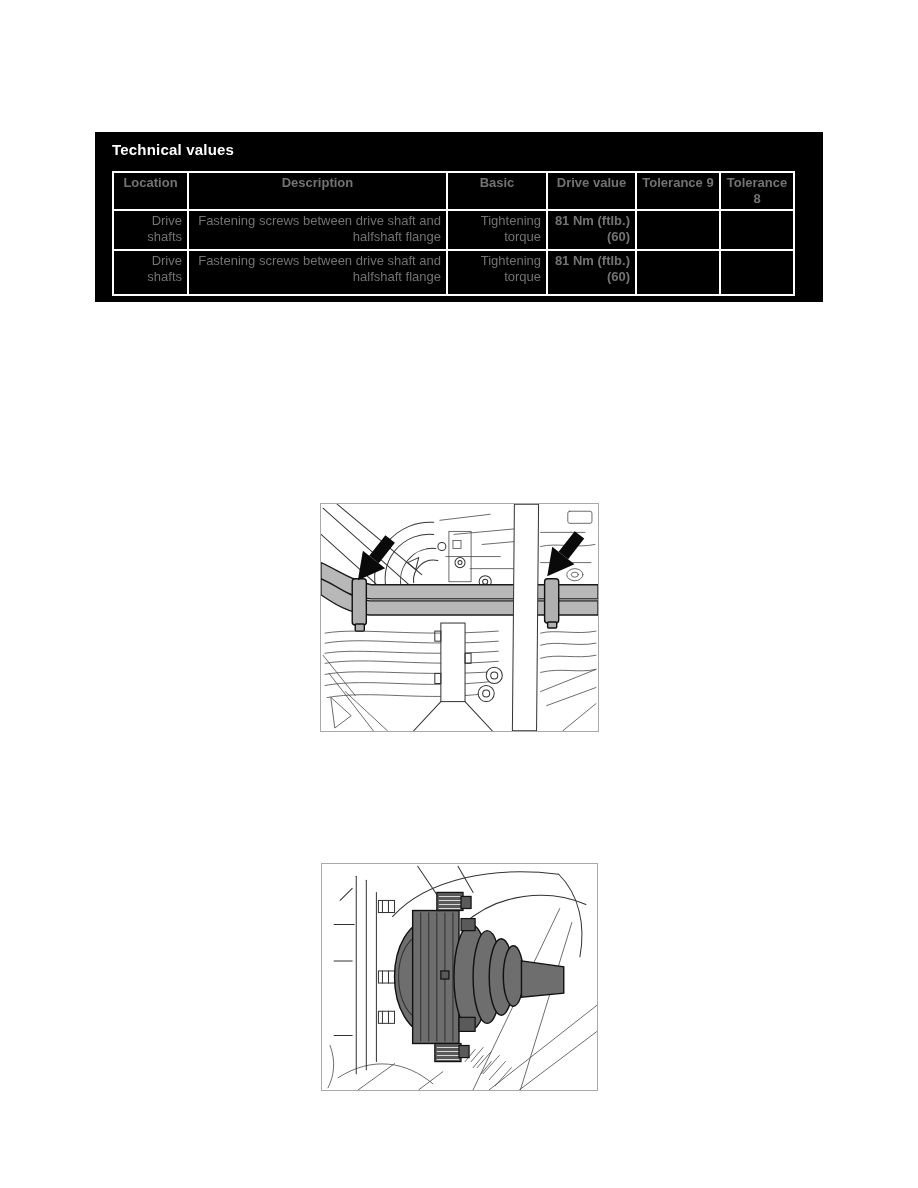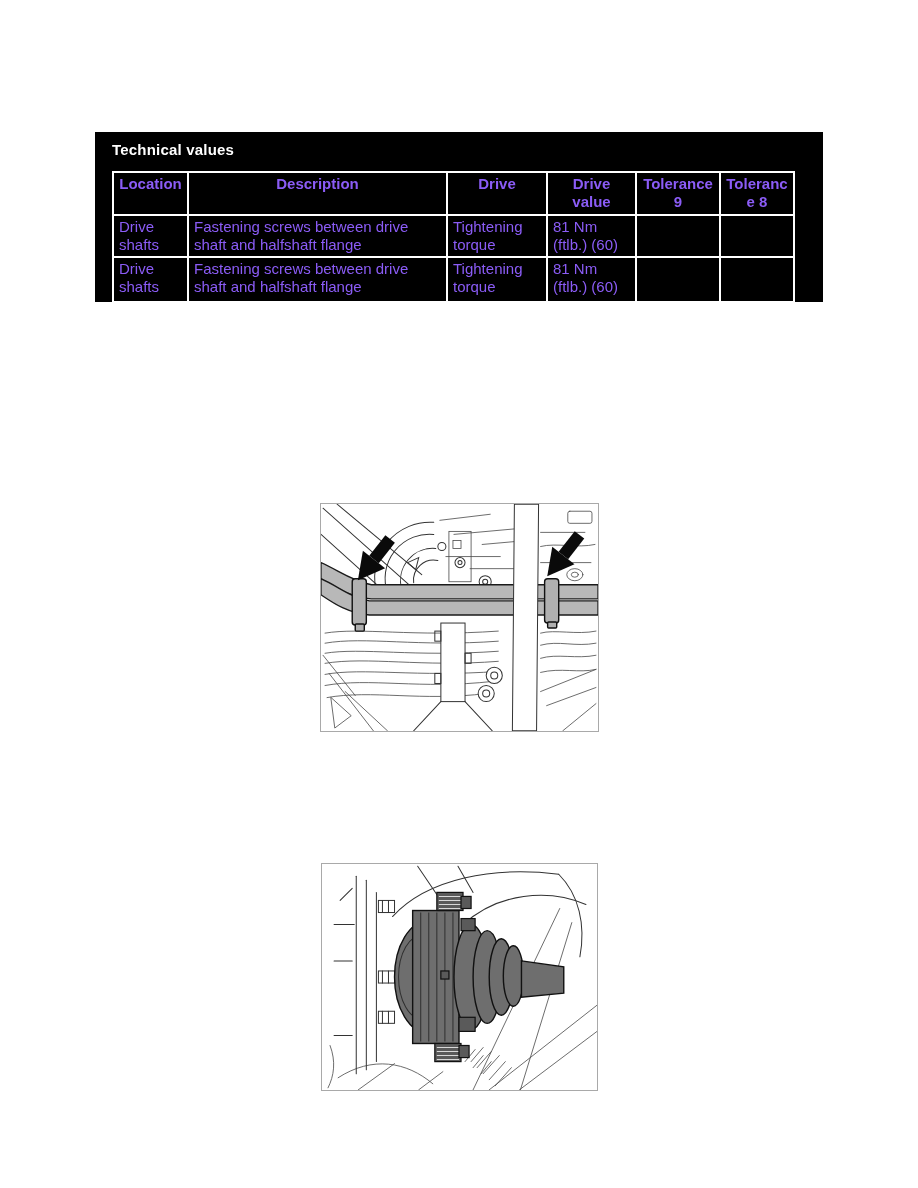--- a/index.html
+++ b/index.html
@@ -12,31 +12,31 @@
     position:absolute;left:95px;top:132px;width:728px;height:170px;
     background:#000000;box-sizing:border-box;
   }
   .panel-title{
     position:absolute;left:17px;top:9px;color:#ffffff;
     font-size:15px;font-weight:bold;letter-spacing:.2px;
   }
   table.tech{
     position:absolute;left:17px;top:39px;width:681px;
     border-collapse:collapse;table-layout:fixed;
-    background:#000000;color:#8b5cf6;font-size:15px;line-height:1.22;
+    background:#000000;color:#737373;font-size:13px;line-height:1.22;
   }
   table.tech th,table.tech td{
     border:2px solid #ffffff;vertical-align:top;padding:2px 5px;
     overflow:hidden;word-wrap:break-word;
   }
   table.tech th{font-weight:bold;text-align:center;height:32px;}
   table.tech tbody tr.r1 td{height:34px;}
   table.tech tbody tr.r2 td{height:39px;}
-  table.tech td.left{text-align:left;}
-  table.tech td.right{text-align:left;}
+  table.tech td.left{text-align:right;}
+  table.tech td.right{text-align:right;font-weight:bold;}
   col.c-loc{width:75px;} col.c-desc{width:259px;} col.c-type{width:100px;}
   col.c-basic{width:89px;} col.c-tol1{width:84px;} col.c-tol2{width:74px;}
   
   .figure{position:absolute;border:1px solid #a9a9a9;background:#ffffff;}
   #fig1{left:320px;top:503px;width:277px;height:227px;}
   #fig2{left:321px;top:863px;width:275px;height:226px;}
   .figure svg{display:block;width:100%;height:100%;}
   .ln{fill:none;stroke:#333333;stroke-width:1;stroke-linecap:round;}
   .lnthin{fill:none;stroke:#4a4a4a;stroke-width:.8;stroke-linecap:round;}
   .pipe{fill:#b8b8b8;stroke:#1a1a1a;stroke-width:1.3;}
@@ -59,21 +59,21 @@
           <col class="c-desc">
           <col class="c-type">
         <col class="c-basic">
           <col class="c-tol1">
           <col class="c-tol2">
       </colgroup>
       <thead>
         <tr>
           <th>Location</th>
           <th>Description</th>
-          <th>Drive</th>
+          <th>Basic</th>
           <th>Drive value</th>
           <th>Tolerance 9</th>
           <th>Tolerance 8</th>
         </tr>
       </thead>
       <tbody>
         <tr class="r1">
           <td class="left">Drive shafts</td>
           <td class="left">Fastening screws between drive shaft and halfshaft flange</td>
           <td class="left">Tightening torque</td>

